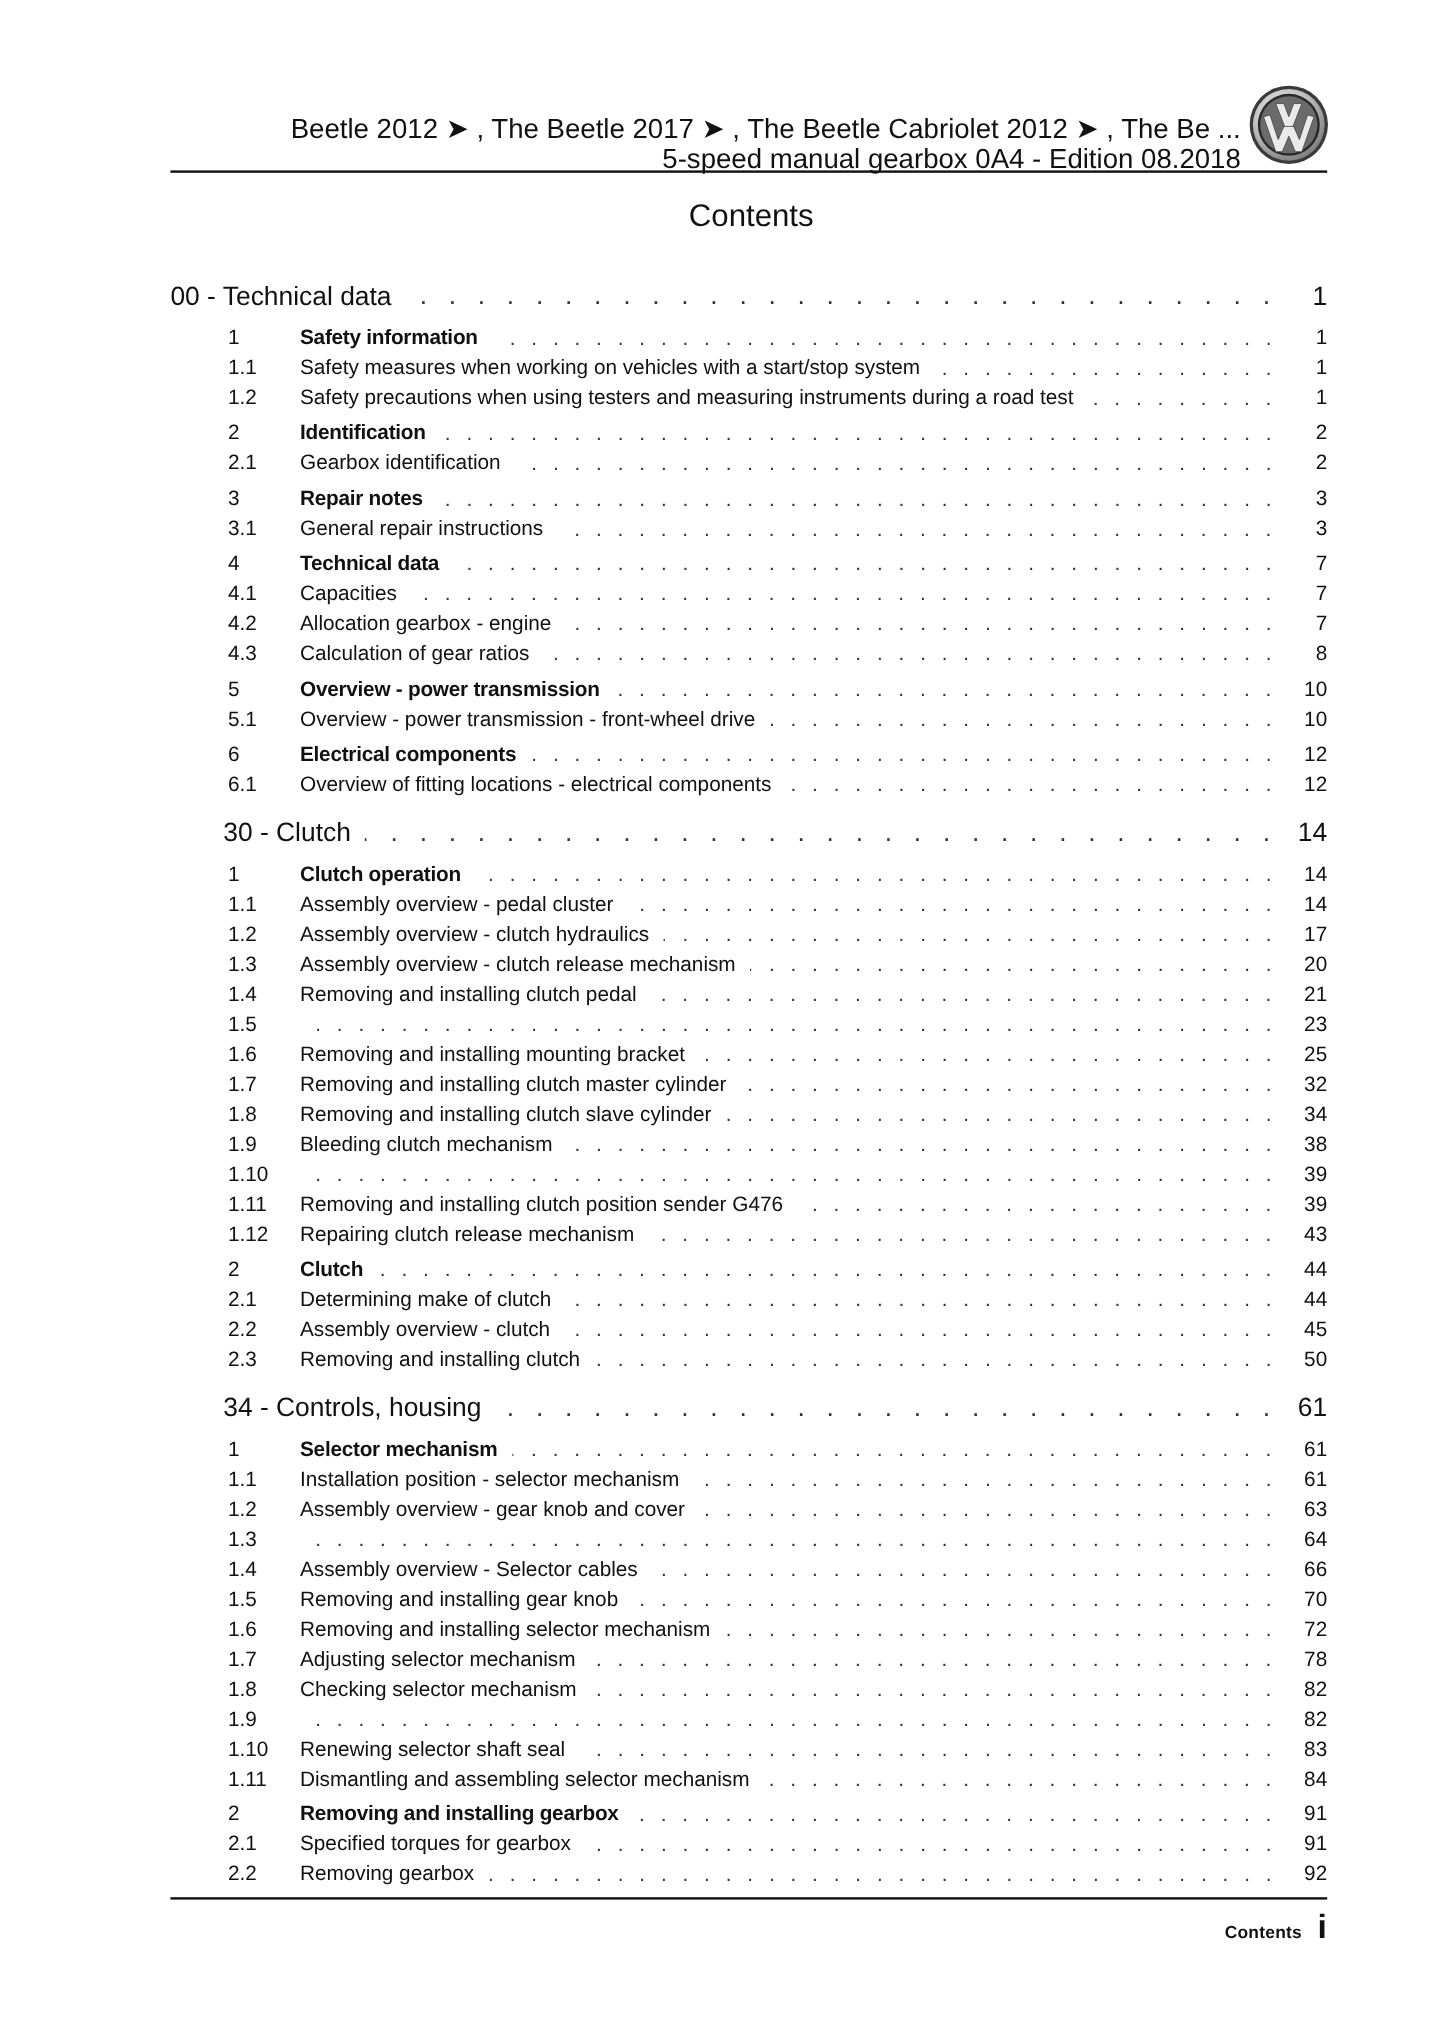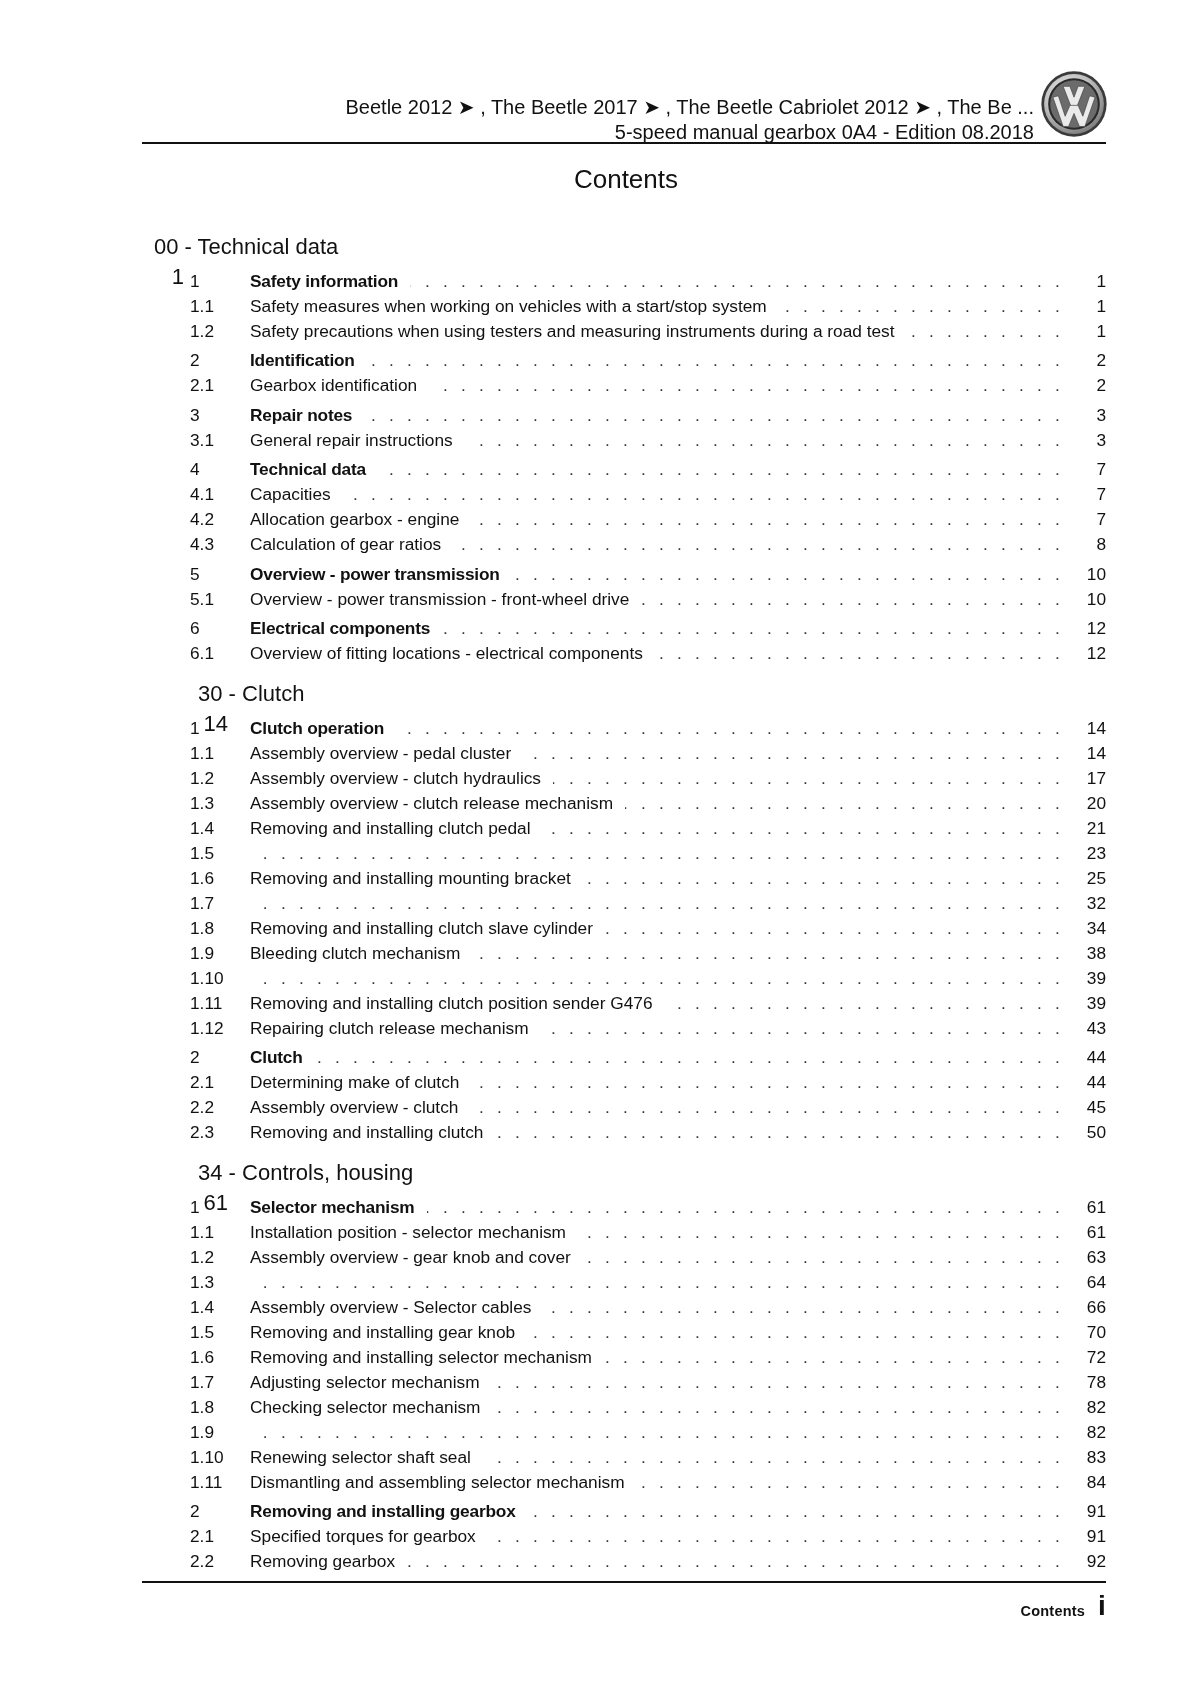--- a/index.html
+++ b/index.html
@@ -1,27 +1,27 @@
 <!DOCTYPE html>
 <html><head>
   <meta charset="utf-8">
   <style>
     html, body { margin: 0; padding: 0; background: #ffffff; }
     body {
       width: 1191px; height: 1684px; position: relative; overflow: hidden;
       font-family: "Liberation Sans", sans-serif; color: #111;
     }
-    .hdr { position: absolute; right: 157px; text-align: right; font-size: 20px; line-height: 20px; white-space: nowrap; color: #111; }
+    .hdr { position: absolute; right: 157px; text-align: right; font-size: 23px; line-height: 20px; white-space: nowrap; color: #111; }
     .hdr1 { top: 97px; }
     .hdr2 { top: 122px; }
     .logo { position: absolute; left: 1040px; top: 70px; width: 68px; height: 68px; }
     .hrule { position: absolute; left: 142px; width: 964px; height: 2px; background: #111; }
     .title { position: absolute; left: 0; width: 1252px; text-align: center; top: 163px; font-size: 26px; line-height: 32px; }
     #toc { position: absolute; left: 142px; top: 232px; width: 964px; }
-    .sec { display: flex; align-items: baseline; height: 32px; font-size: 22px; line-height: 30px; flex-direction: column; }
+    .sec { display: flex; align-items: baseline; height: 32px; font-size: 22px; line-height: 30px; }
     .sec + .row, .sec + .row-main { }
     .row, .row-main { display: flex; align-items: baseline; height: 25px; font-size: 17.3px; line-height: 25px; }
     .row-main { margin-top: 4.5px; font-weight: bold; }
     .sec.gap { margin-top: 13px; margin-left: 44px; }
     .num { width: 60px; padding-left: 48px; flex: none; font-weight: normal; }
     .row-main .num { font-weight: normal; }
     .lbl { flex: none; white-space: nowrap; }
     .row-main .lbl { font-weight: bold; letter-spacing: -0.2px; }
     .dots { flex: 1; overflow: hidden; white-space: nowrap; margin: 0 12px 0 12px; color: #333; font-weight: normal; letter-spacing: 4.2px; text-align: right; direction: rtl; }
     .dots::before { content: ". . . . . . . . . . . . . . . . . . . . . . . . . . . . . . . . . . . . . . . . . . . . . . . . . . . . . . . . . . . . . . . . . . . . . . . . . . . . . . . . . . . . . . . . . . . . . . . . . . ."; }
@@ -194,20 +194,21 @@
       <span class="pg">23</span>
     </div>
     <div class="row">
       <span class="num">1.6</span>
       <span class="lbl">Removing and installing mounting bracket</span>
       <span class="dots"></span>
       <span class="pg">25</span>
     </div>
     <div class="row">
       <span class="num">1.7</span>
+      <span class="lbl">Removing and installing clutch master cylinder</span>
       <span class="dots"></span>
       <span class="pg">32</span>
     </div>
     <div class="row">
       <span class="num">1.8</span>
       <span class="lbl">Removing and installing clutch slave cylinder</span>
       <span class="dots"></span>
       <span class="pg">34</span>
     </div>
     <div class="row">

